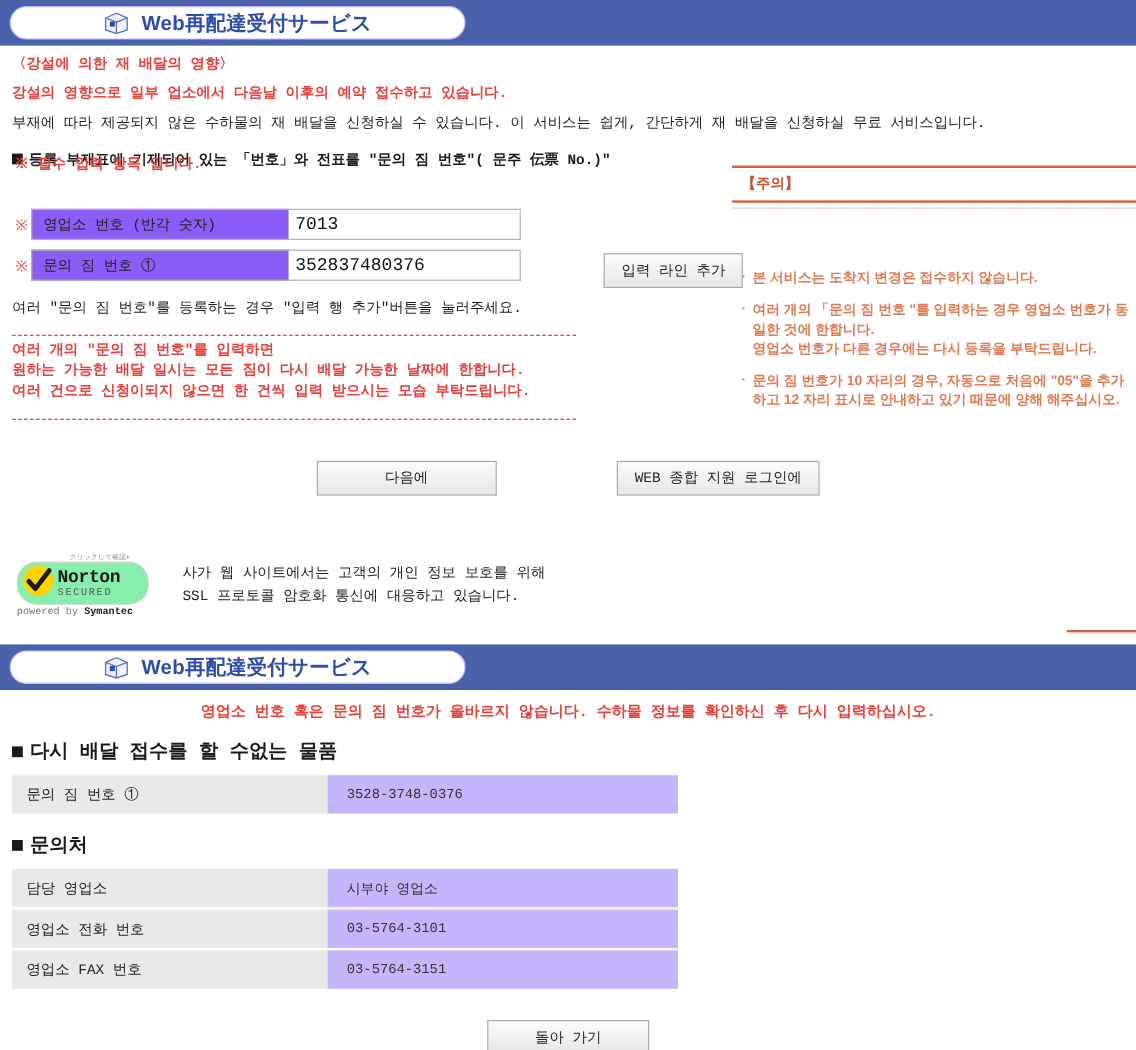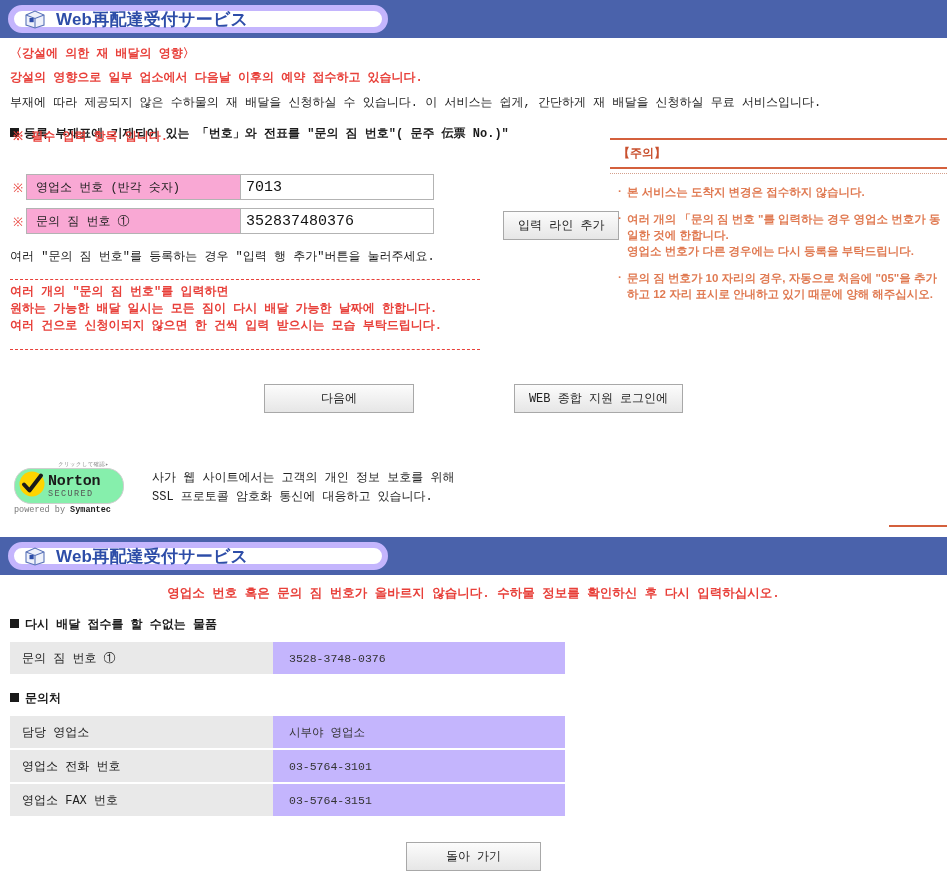--- a/index.html
+++ b/index.html
@@ -16,27 +16,28 @@
   .titlebar{
     position:relative;
     background:#4a62ab;
     height:38px;
     display:flex;align-items:center;
     padding:0;
   }
   .titlebar .pill{
     margin-left:8px;
     background:#ffffff;
-    border:6px solid #c4b5fd;
+    border:1px solid #c4b5fd;
     border-radius:19px;
     height:28px;
     width:380px;
     display:flex;align-items:center;
     padding:0 10px;
     box-sizing:border-box;
+    justify-content:center;
   }
   .box-icon{width:22px;height:20px;flex:0 0 22px;margin-right:10px;}
   .titlebar .pill .ttl{
     color:#2d4da8;font-size:17px;font-weight:bold;letter-spacing:.2px;
     white-space:nowrap;
   }
 
   
   .wrap{padding:0 10px;font-family:Liberation Mono, monospace;}
   .redtxt{color:#e8403a;font-size:12px;line-height:17px;font-weight:bold;}
@@ -52,21 +53,21 @@
   }
   .overlap-line .lay.a{color:#1a1a1a;}
   .overlap-line .lay.b{color:#e8403a;top:3px;left:2px;}
   .sq{display:inline-block;width:9px;height:9px;background:#1a1a1a;margin-right:5px;}
 
   
   .formarea{position:relative;margin-top:30px;}
   .frow{display:flex;align-items:center;margin-bottom:8px;}
   .ast{color:#e8403a;width:16px;font-size:12px;flex:0 0 16px;text-align:center;}
   .fcell{
-    background:#f9a8d4;border:1px solid #b3b3b3;
+    background:#8b5cf6;border:1px solid #b3b3b3;
     height:26px;width:215px;box-sizing:border-box;
     display:flex;align-items:center;padding-left:9px;
     font-size:12px;color:#222;
   }
   .finput{
     border:1px solid #b3b3b3;border-left:none;background:#fff;
     height:26px;width:193px;box-sizing:border-box;
     display:flex;align-items:center;padding-left:5px;
     font-size:15px;color:#111;
   }
@@ -116,21 +117,21 @@
     display:flex;align-items:center;
   }
   .ncheck{margin-left:3px;}
   .ntxt{margin-left:2px;line-height:1;}
   .ntxt .n1{font-size:15px;font-weight:bold;color:#1a1a1a;letter-spacing:-.3px;}
   .ntxt .n2{font-size:8.5px;color:#555;letter-spacing:1.4px;margin-top:1px;}
   .npow{position:absolute;left:0;top:46px;font-size:8.5px;color:#777;}
   .npow b{color:#1a1a1a;}
   .ntext2{margin-left:28px;font-size:12px;line-height:19px;color:#222;}
   .errmsg{color:#e8403a;font-size:12.5px;font-weight:bold;text-align:center;margin-top:10px;}
-  .sect{font-size:12px;color:#1a1a1a;margin-top:14px;font-weight:bold;}
+  .sect{font-size:16px;color:#1a1a1a;margin-top:14px;font-weight:bold;}
   .sect .sq2{display:inline-block;width:9px;height:9px;background:#1a1a1a;margin-right:6px;}
 
   .dtable{margin-top:9px;border-collapse:collapse;width:555px;}
   .dtable td{height:30px;font-size:12px;vertical-align:middle;}
   .dtable td.k{background:#e9e9e9;width:250px;padding-left:12px;color:#222;}
   .dtable td.v{background:#c4b5fd;padding-left:16px;color:#333;font-size:11.5px;}
   .dtable tr td.k{border-bottom:2px solid #ffffff;}
   .dtable tr td.v{border-bottom:2px solid #ffffff;}
 
   .clip-red{position:absolute;right:0;top:-12px;width:58px;height:4px;border-top:2px solid #d4603c;}
@@ -217,21 +218,21 @@
         <div>사가 웹 사이트에서는 고객의 개인 정보 보호를 위해</div>
         <div>SSL 프로토콜 암호화 통신에 대응하고 있습니다.</div>
       </div>
     </div>
   </div>
 
   <div class="notice" style="left:610px;top:138px;">
     <div class="nhead">【주의】</div>
     <div class="ndot"></div>
     <ul>
-      <li style="white-space:pre-line;">본 서비스는 도착지 변경은 접수하지 않습니다.</li>
+      <li style="white-space:pre-line;margin-top:40px;">본 서비스는 도착지 변경은 접수하지 않습니다.</li>
       <li style="white-space:pre-line;">여러 개의 「문의 짐 번호 "를 입력하는 경우 영업소 번호가 동일한 것에 한합니다.
 영업소 번호가 다른 경우에는 다시 등록을 부탁드립니다.</li>
       <li style="white-space:pre-line;">문의 짐 번호가 10 자리의 경우, 자동으로 처음에 "05"을 추가하고 12 자리 표시로 안내하고 있기 때문에 양해 해주십시오.</li>
     </ul>
   </div>
 </div>
 
 <div class="page" style="margin-top:20px;">
 
   <div class="titlebar">

